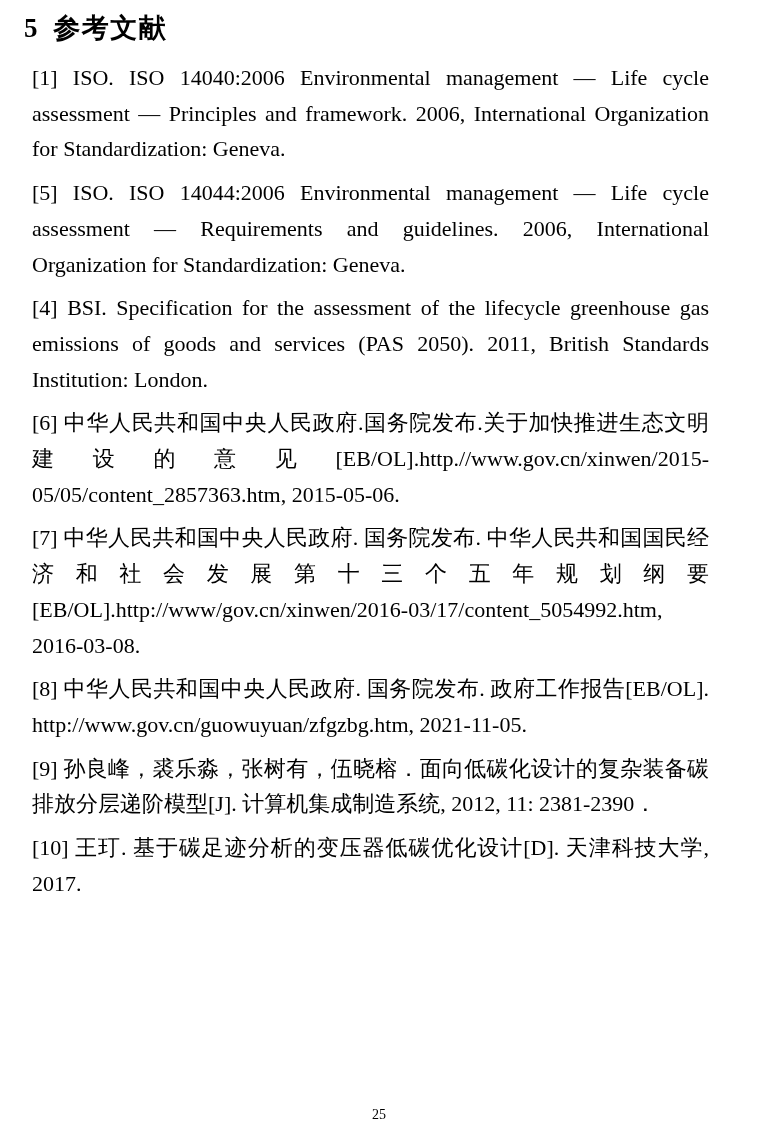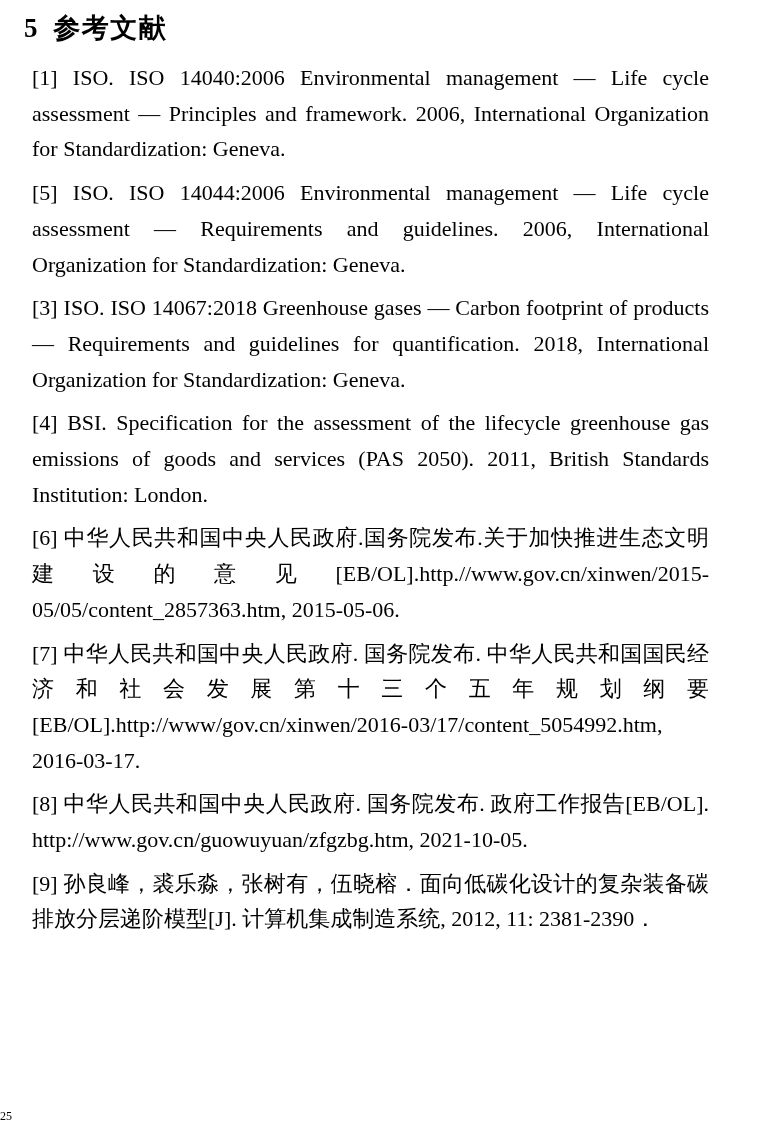--- a/index.html
+++ b/index.html
@@ -41,38 +41,38 @@
     text-align: justify;
     margin: 8px;
     padding: 0;
     overflow-wrap: anywhere;
   }
   .page-number {
     position: absolute;
     left: 0;
     right: 8px;
     bottom: 11px;
-    text-align: left;
-    font-size: 12px;
+    text-align: center;
+    font-size: 14px;
     line-height: 1;
   }
 </style>
 </head>
 <body>
 
 <div class="page">
 
   <h1 class="heading">5 参考文献</h1>
 
   <div class="ref-list">
     <p class="ref">[1] ISO. ISO 14040:2006 Environmental management — Life cycle assessment — Principles and framework. 2006, International Organization for Standardization: Geneva.</p>
     <p class="ref">[5] ISO. ISO 14044:2006 Environmental management — Life cycle assessment — Requirements and guidelines. 2006, International Organization for Standardization: Geneva.</p>
-    <p class="ref">[3] ISO. ISO 14067:2018 Greenhouse gases — Carbon footprint of products — Requirements and guidelines for quantification. 2018, International Organization for Standardization: Geneva.</p>
     <p class="ref">[4] BSI. Specification for the assessment of the lifecycle greenhouse gas emissions of goods and services (PAS 2050). 2011, British Standards Institution: London.</p>
     <p class="ref">[6] 中华人民共和国中央人民政府.国务院发布.关于加快推进生态文明建设的意见[EB/OL].http.//www.gov.cn/xinwen/2015-05/05/content_2857363.htm, 2015-05-06.</p>
-    <p class="ref">[7] 中华人民共和国中央人民政府. 国务院发布. 中华人民共和国国民经济和社会发展第十三个五年规划纲要[EB/OL].http://www/gov.cn/xinwen/2016-03/17/content_5054992.htm, 2016-03-17.</p>
-    <p class="ref">[8] 中华人民共和国中央人民政府. 国务院发布. 政府工作报告[EB/OL]. http://www.gov.cn/guowuyuan/zfgzbg.htm, 2021-10-05.</p>
+    <p class="ref">[7] 中华人民共和国中央人民政府. 国务院发布. 中华人民共和国国民经济和社会发展第十三个五年规划纲要[EB/OL].http://www/gov.cn/xinwen/2016-03/17/content_5054992.htm, 2016-03-08.</p>
+    <p class="ref">[8] 中华人民共和国中央人民政府. 国务院发布. 政府工作报告[EB/OL]. http://www.gov.cn/guowuyuan/zfgzbg.htm, 2021-11-05.</p>
     <p class="ref">[9] 孙良峰，裘乐淼，张树有，伍晓榕．面向低碳化设计的复杂装备碳排放分层递阶模型[J]. 计算机集成制造系统, 2012, 11: 2381-2390．</p>
+    <p class="ref">[10] 王玎. 基于碳足迹分析的变压器低碳优化设计[D]. 天津科技大学, 2017.</p>
   </div>
 
   <div class="page-number">25</div>
 
 </div>
 
 </body></html>

